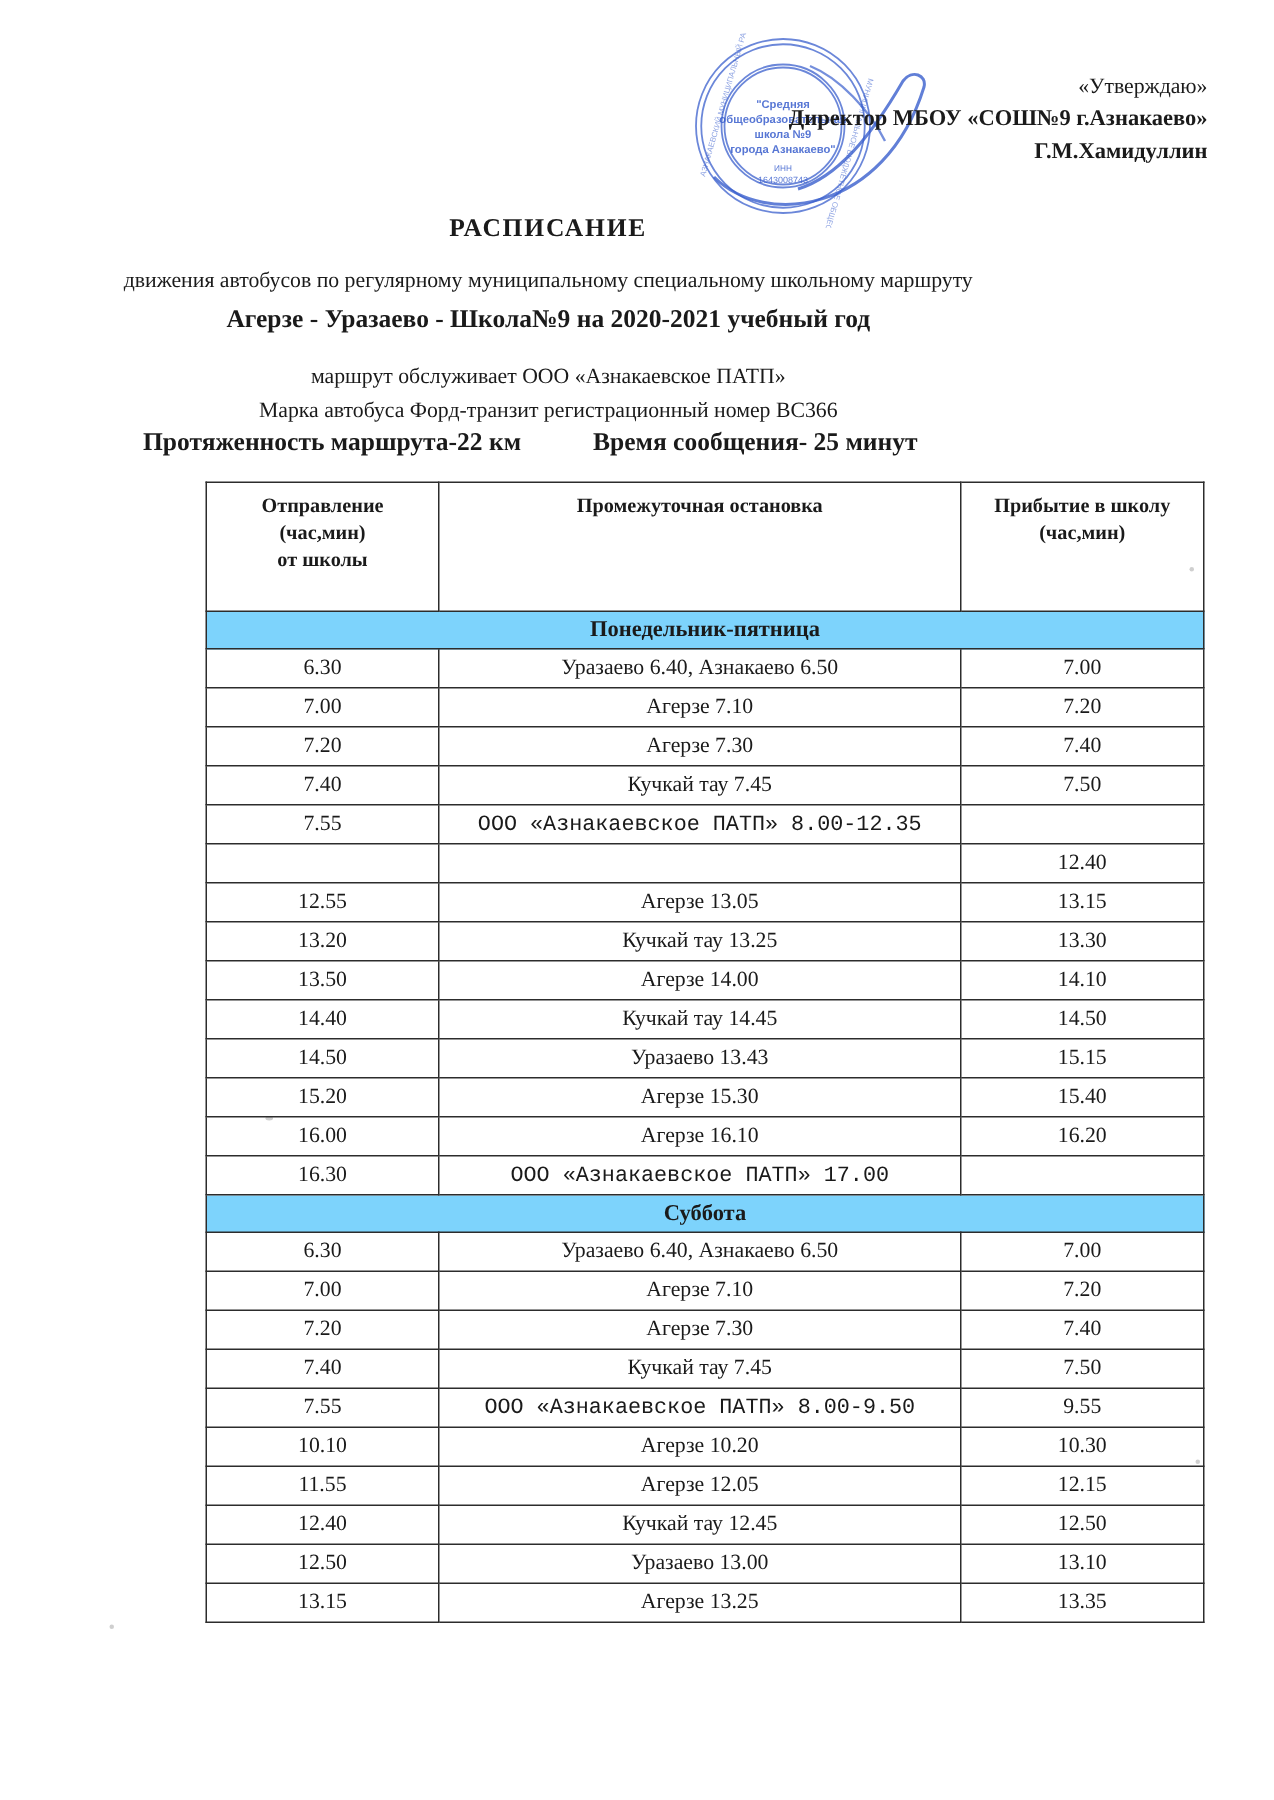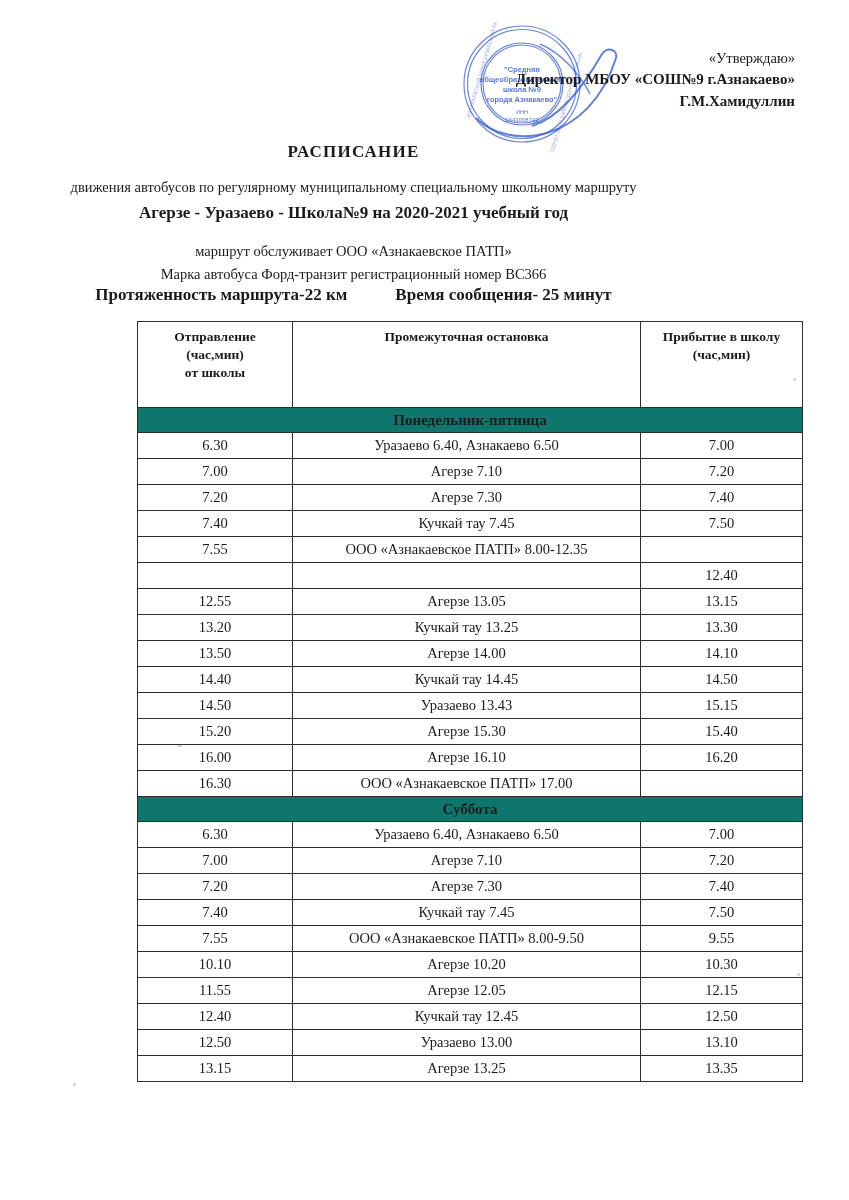--- a/index.html
+++ b/index.html
@@ -21,21 +21,21 @@
     width: 849px;
     height: 1200px;
     box-sizing: border-box;
     padding: 0;
   }
 
   
   .approve-block {
     position: absolute;
     top: 48px;
-    right: 54px;
+    right: 44px;
     width: 330px;
     text-align: right;
     font-size: 14.5px;
     line-height: 1.45;
   }
   .approve-line1 { font-weight: normal; }
   .approve-line2 { font-weight: bold; font-size: 15px; white-space: nowrap; }
   .approve-line3 { font-weight: bold; font-size: 15px; }
 
   
@@ -46,21 +46,21 @@
     width: 185px;
     height: 130px;
     pointer-events: none;
   }
   .stamp svg { display: block; }
 
   
   .title-wrap {
     position: absolute;
     top: 142px;
-    left: 4px;
+    left: 16px;
     width: 699px;
     text-align: center;
   }
   .doc-title {
     font-size: 17px;
     font-weight: bold;
     letter-spacing: 1.2px;
   }
   .doc-sub1 {
     font-size: 14.5px;
@@ -119,27 +119,28 @@
     line-height: 1.35;
     height: 78px;
     vertical-align: top;
     padding-top: 6px;
   }
   col.c1 { width: 155px; }
   col.c2 { width: 348px; }
   col.c3 { width: 162px; }
 
   tr.section td {
-    background: #0f766e;
+    background: #7dd3fc;
     font-weight: bold;
     font-size: 15px;
     height: 22px;
   }
   td.small {
     font-size: 13px;
+    font-family: Liberation Mono, monospace;
   }
 
   .hdr-sub { display: block; font-weight: bold; }
 
   
   .speck {
     position: absolute;
     background: #cfcfcf;
     border-radius: 50%;
   }

